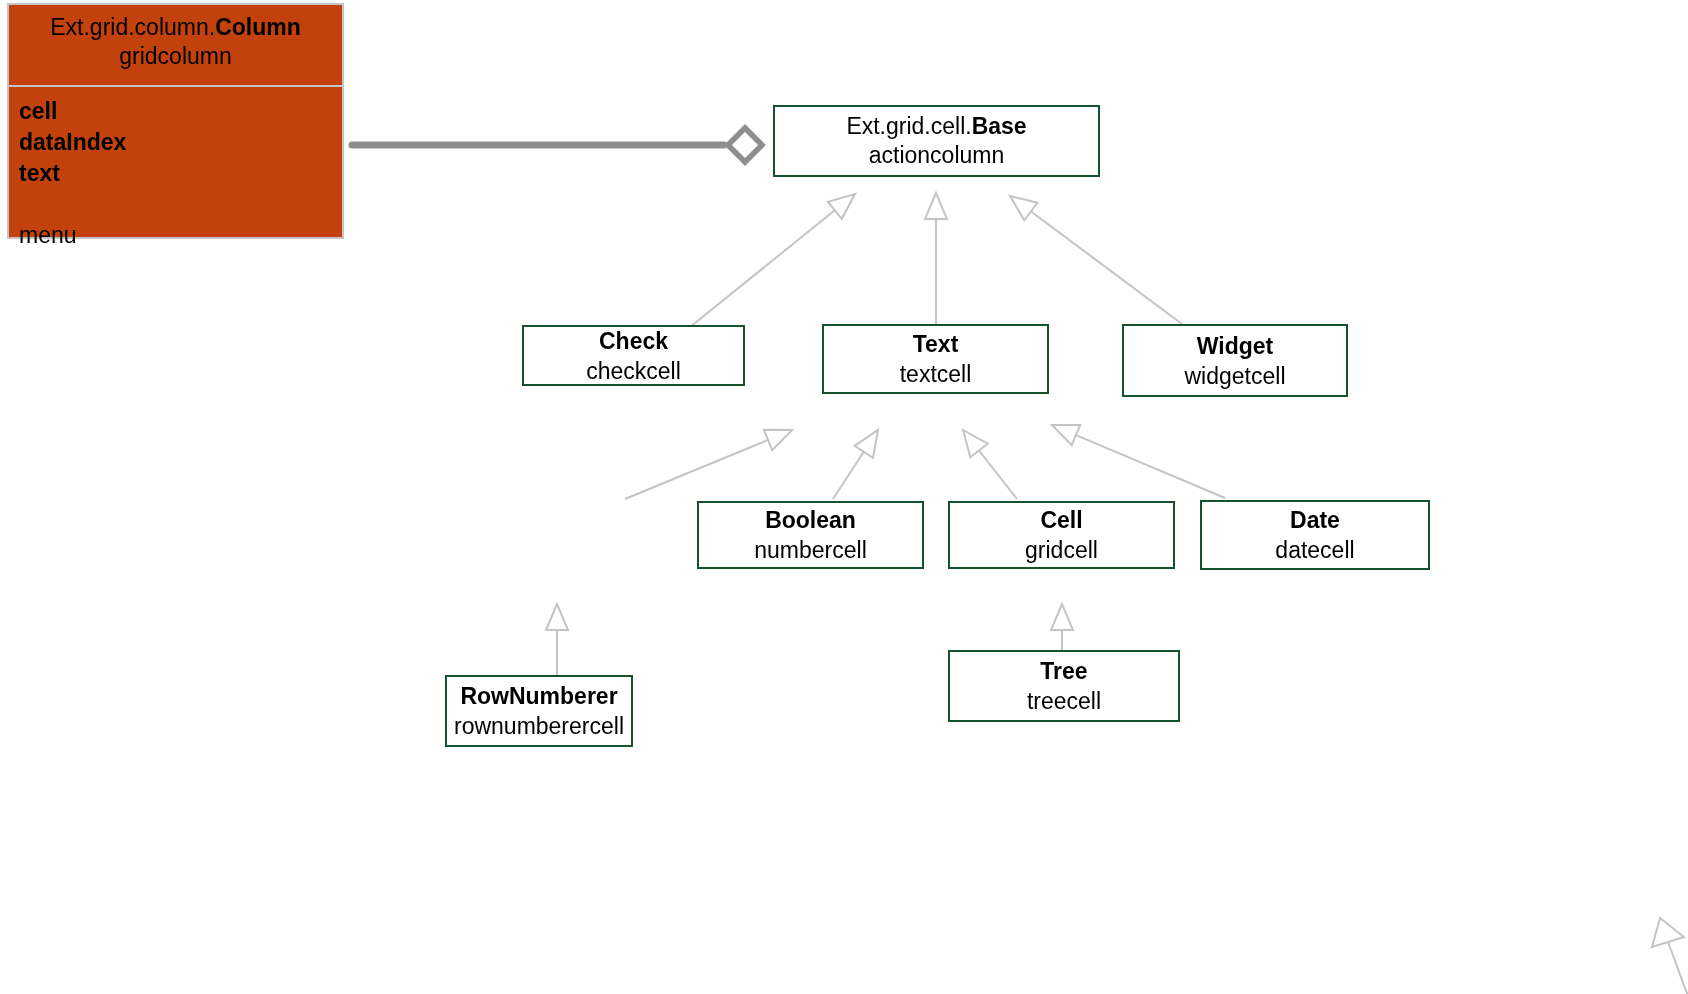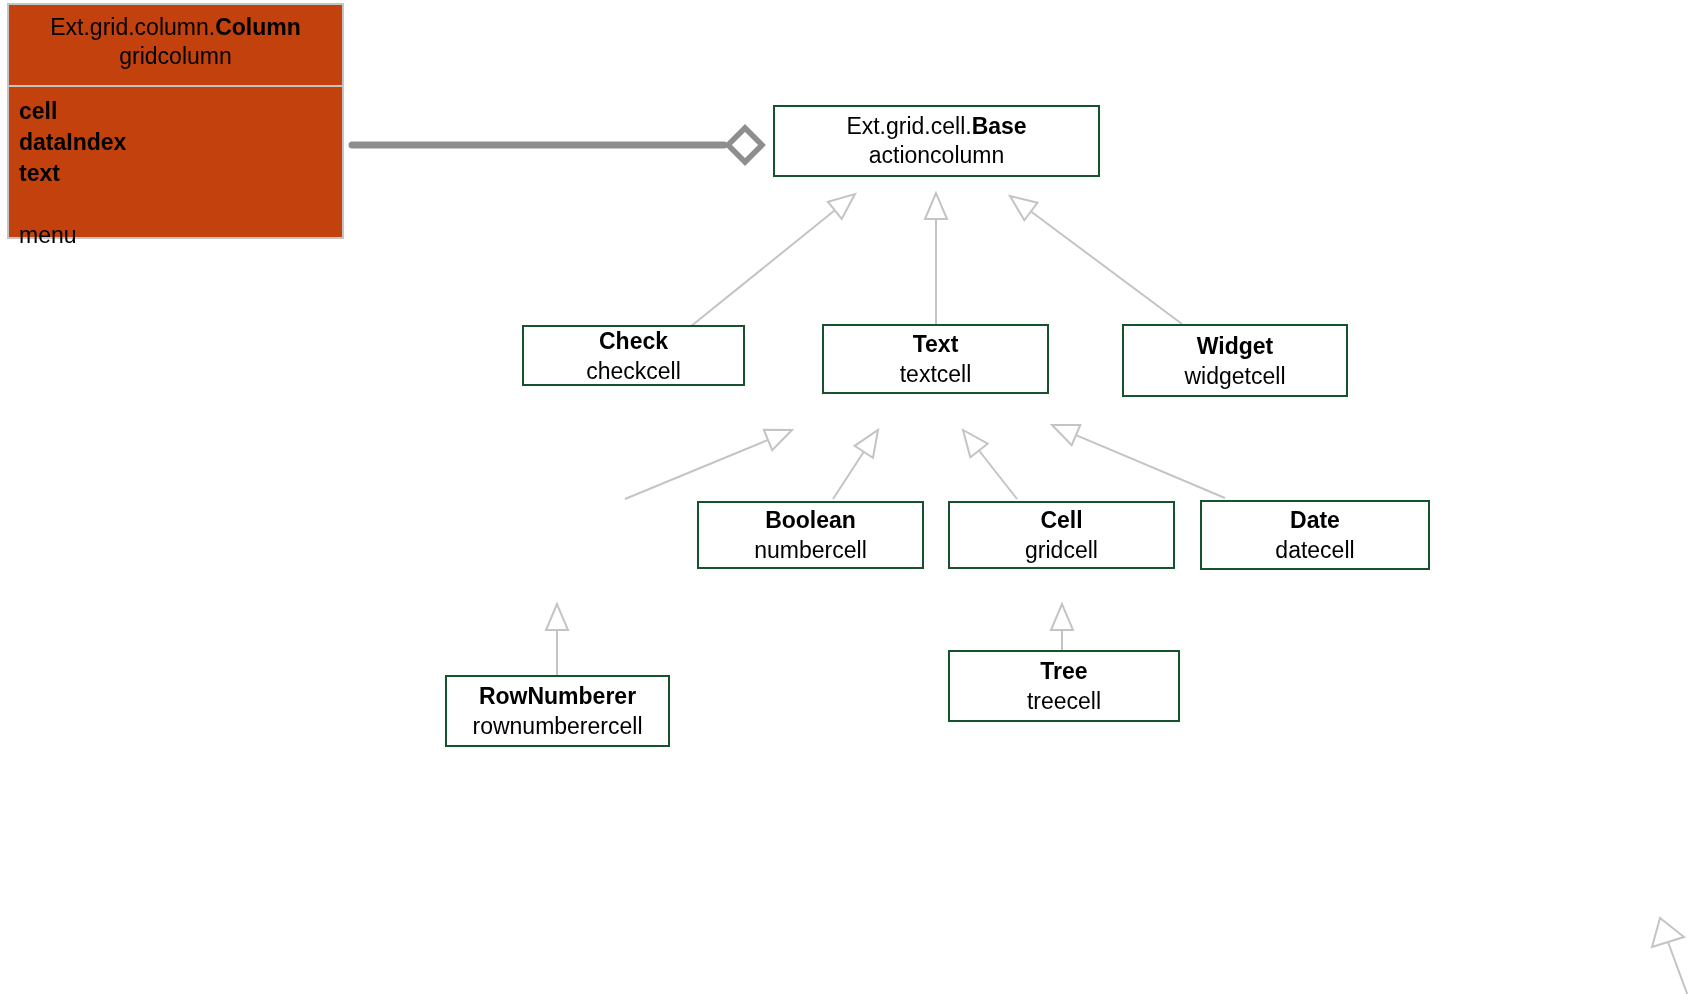--- a/index.html
+++ b/index.html
@@ -144,21 +144,21 @@
   </div>
   <div class="class-box" style="left:948px; top:501px; width:227px; height:68px;">
     <div class="cls-name">Cell</div>
     <div class="cls-xtype">gridcell</div>
   </div>
   <div class="class-box" style="left:1200px; top:500px; width:230px; height:70px;">
     <div class="cls-name">Date</div>
     <div class="cls-xtype">datecell</div>
   </div>
 
-  <div class="class-box" style="left:445px; top:675px; width:225px; height:72px;">
+  <div class="class-box" style="left:445px; top:675px; width:188px; height:72px;">
     <div class="cls-name">RowNumberer</div>
     <div class="cls-xtype">rownumberercell</div>
   </div>
   <div class="class-box" style="left:948px; top:650px; width:232px; height:72px;">
     <div class="cls-name">Tree</div>
     <div class="cls-xtype">treecell</div>
   </div>
 
 </div>
 

